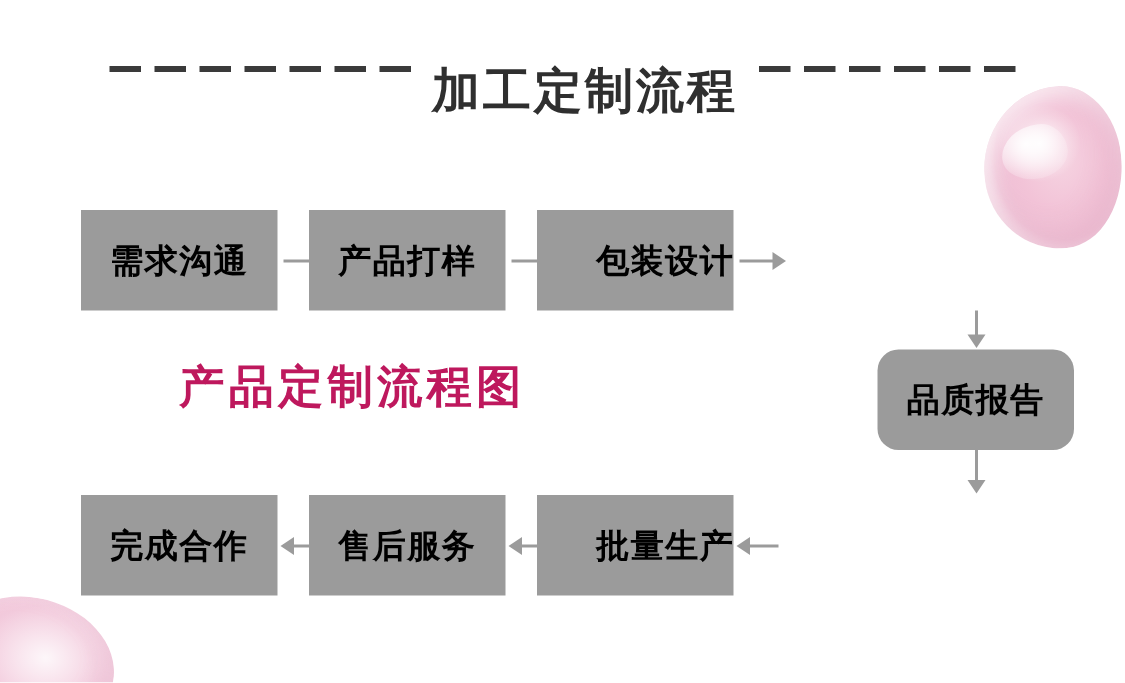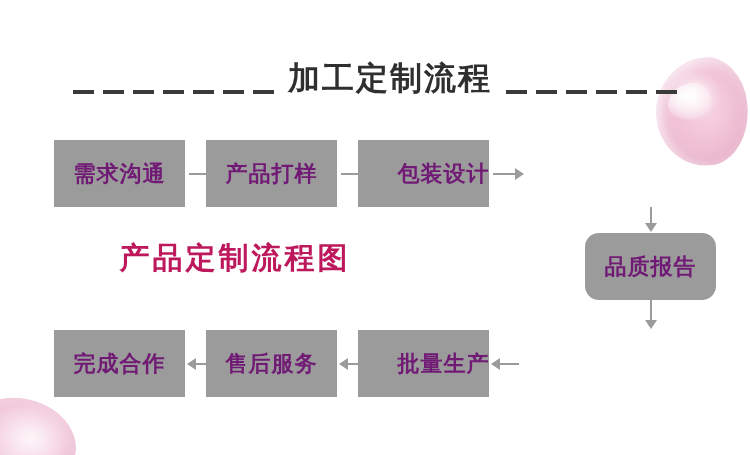--- a/index.html
+++ b/index.html
@@ -60,21 +60,21 @@
   }
 
   
   .title-row {
     position: absolute;
     top: 44px;
     left: 0;
     width: 750px;
     height: 50px;
     display: flex;
-    align-items: flex-end;
+    align-items: flex-start;
     justify-content: center;
     gap: 14px;
   }
   .dashes {
     display: flex;
     align-items: center;
     gap: 9px;
   }
   .dash {
     display: block;
@@ -90,21 +90,21 @@
     white-space: nowrap;
     line-height: 1;
   }
 
   
   .node {
     position: absolute;
     width: 131px;
     height: 67px;
     background: #9b9b9b;
-    color: #701a75;
+    color: #000000;
     display: flex;
     align-items: center;
     justify-content: center;
     font-size: 22px;
     font-weight: bold;
     letter-spacing: 1px;
     box-sizing: border-box;
     white-space: nowrap;
   }
 

